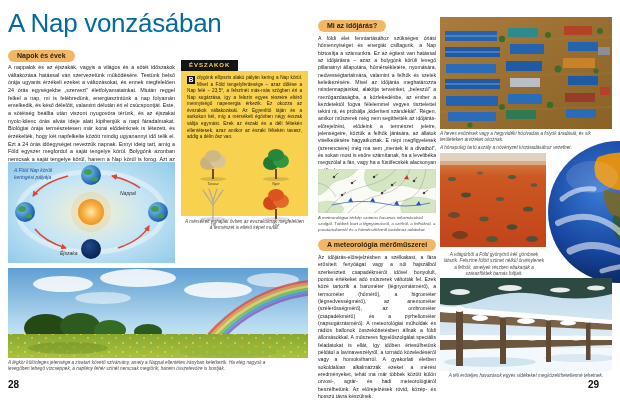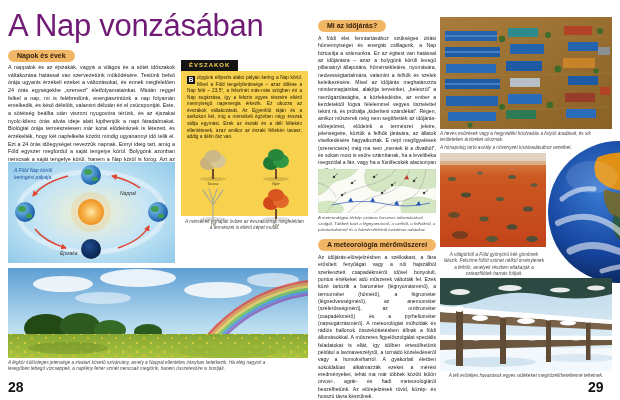--- a/index.html
+++ b/index.html
@@ -1,29 +1,29 @@
 <!DOCTYPE html>
 <html style="--pill-bg: #f2b766; --pill-text: #33200a; --seasons-bg: #f8d24e; --seasons-header-bg: #141414; --seasons-header-text: #f8d24e; --body-text: #1c1c1c; --caption-text: #4a4a4a; --diagram-label: #1c4f9e; --arrow-red: #e0452f;"><head>
 <meta charset="utf-8">
 <style>
   html,body{margin:0;padding:0;background:#e8e8e8;}
   #spread{
     position:relative;width:620px;height:400px;background:#ffffff;
     overflow:hidden;font-family:"Liberation Sans",sans-serif;color:var(--body-text,#1c1c1c);
   }
   .abs{position:absolute;}
-  .title{font-size:31px;font-weight:500;letter-spacing:-0.3px;color:#701a75;}
+  .title{font-size:26px;font-weight:500;letter-spacing:-0.3px;color:#0369a1;}
   .pill{
     display:inline-block;background:var(--pill-bg,#f2b766);color:var(--pill-text,#33200a);
     font-weight:bold;font-size:7px;padding:2px 9px 2.5px;border-radius:8px;line-height:1;
   }
   .body-text{font-size:5.4px;line-height:1.42;text-align:justify;color:var(--body-text,#1c1c1c);}
   .body-text-sm{font-size:5.15px;line-height:1.42;text-align:justify;color:var(--body-text,#1c1c1c);}
   .caption{font-size:4.7px;line-height:1.35;font-style:italic;color:var(--caption-text,#4a4a4a);}
-  .pagenum{font-size:14px;font-weight:bold;color:#111;}
+  .pagenum{font-size:10px;font-weight:bold;color:#111;}
   .seasons-box{background:var(--seasons-bg,#f8d24e);}
   .seasons-tab{
     background:var(--seasons-header-bg,#141414);color:var(--seasons-header-text,#f8d24e);
     font-weight:bold;font-size:6px;letter-spacing:1px;padding:2px 8px 2.5px;display:inline-block;
   }
   .seasons-text{font-size:4.7px;line-height:1.4;text-align:justify;color:#241a02;padding:4px 6px 2px;}
   .dropcap{
     float:left;width:8px;height:8px;background:#141414;color:#fff;font-weight:bold;
     font-size:6.5px;text-align:center;line-height:8px;margin:0.5px 2px 0 0;
   }

